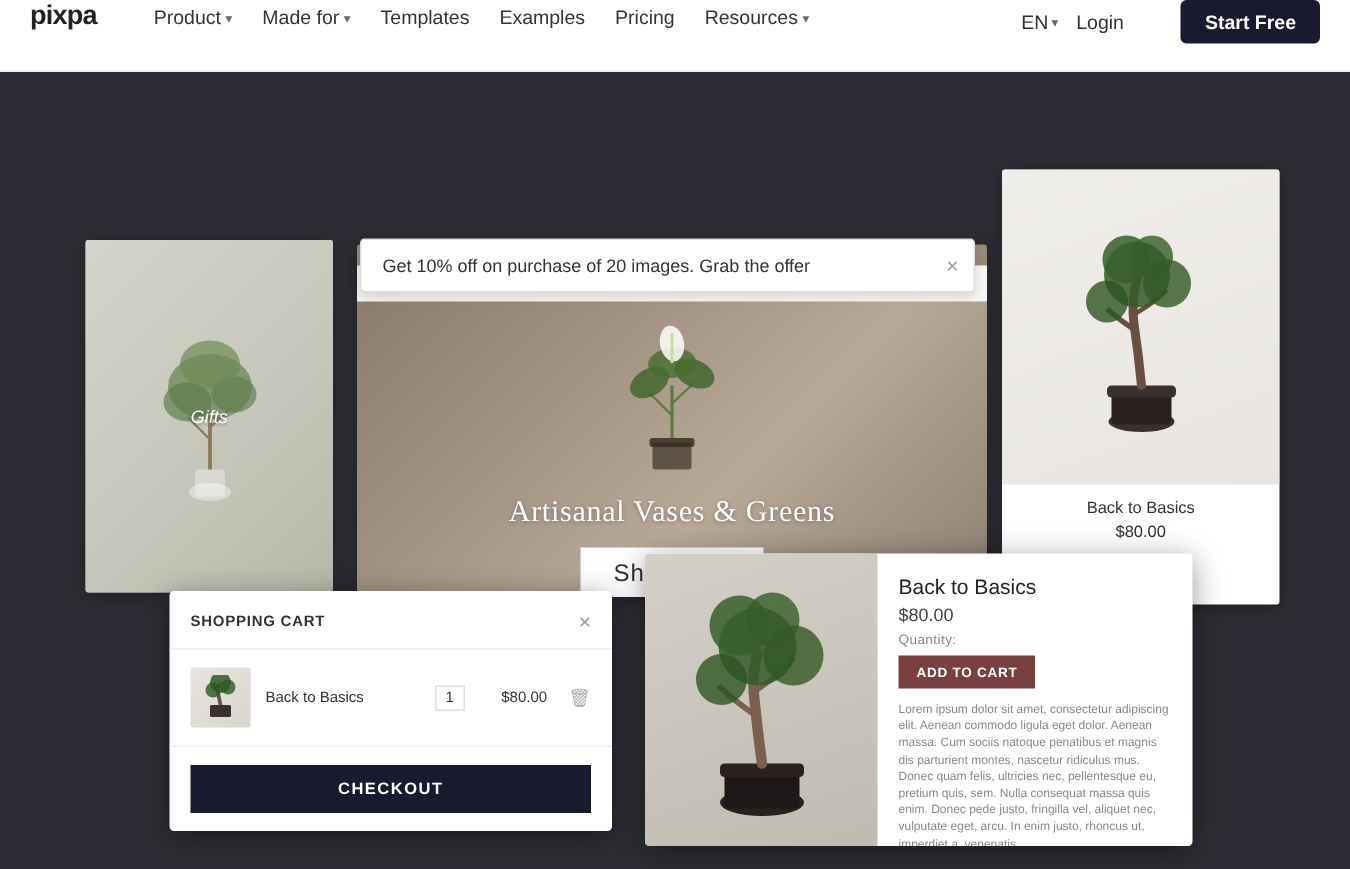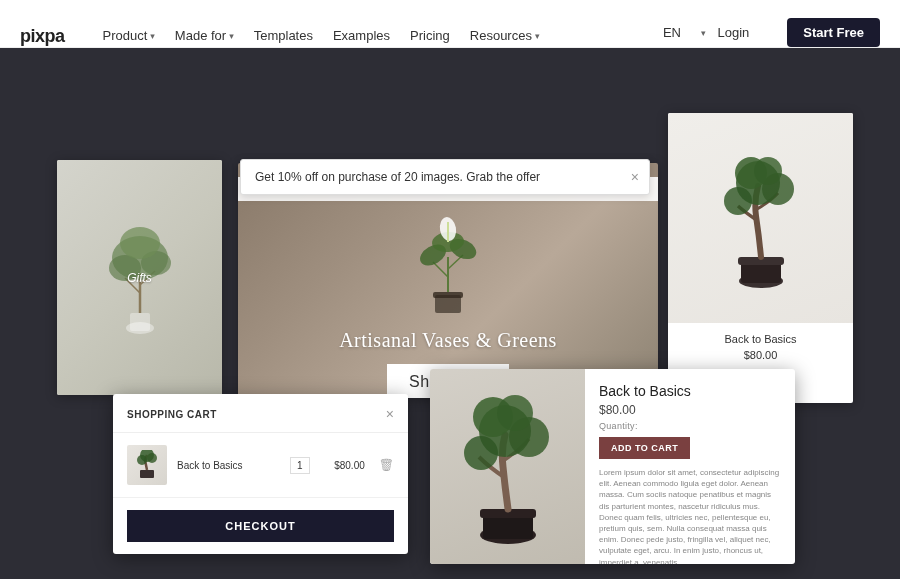--- a/index.html
+++ b/index.html
@@ -3,21 +3,21 @@
   <meta charset="utf-8">
   <style>
     * { box-sizing: border-box; margin: 0; padding: 0; }
     body { font-family: -apple-system, BlinkMacSystemFont, 'Segoe UI', sans-serif; background: #2d2d35; width: 900px; height: 579px; overflow: hidden; }
 
     
     nav {
       background: #fff;
       height: 48px;
       display: flex;
-      align-items: flex-end;
+      align-items: flex-start;
       padding: 0 20px;
       border-bottom: 1px solid #eee;
       position: relative;
       z-index: 10;
     }
     .nav-logo {
       font-size: 18px;
       font-weight: 700;
       color: #222;
       margin-right: 30px;
@@ -42,21 +42,21 @@
     .nav-right {
       display: flex;
       align-items: center;
       gap: 12px;
     }
     .nav-lang {
       font-size: 13px;
       color: #333;
       display: flex;
       align-items: center;
-      gap: 20px;
+      gap: 2px;
       cursor: pointer;
     }
     .nav-login {
       font-size: 13px;
       color: #333;
       cursor: pointer;
     }
     .nav-cta {
       background: #1a1a2e;
       color: #fff;

